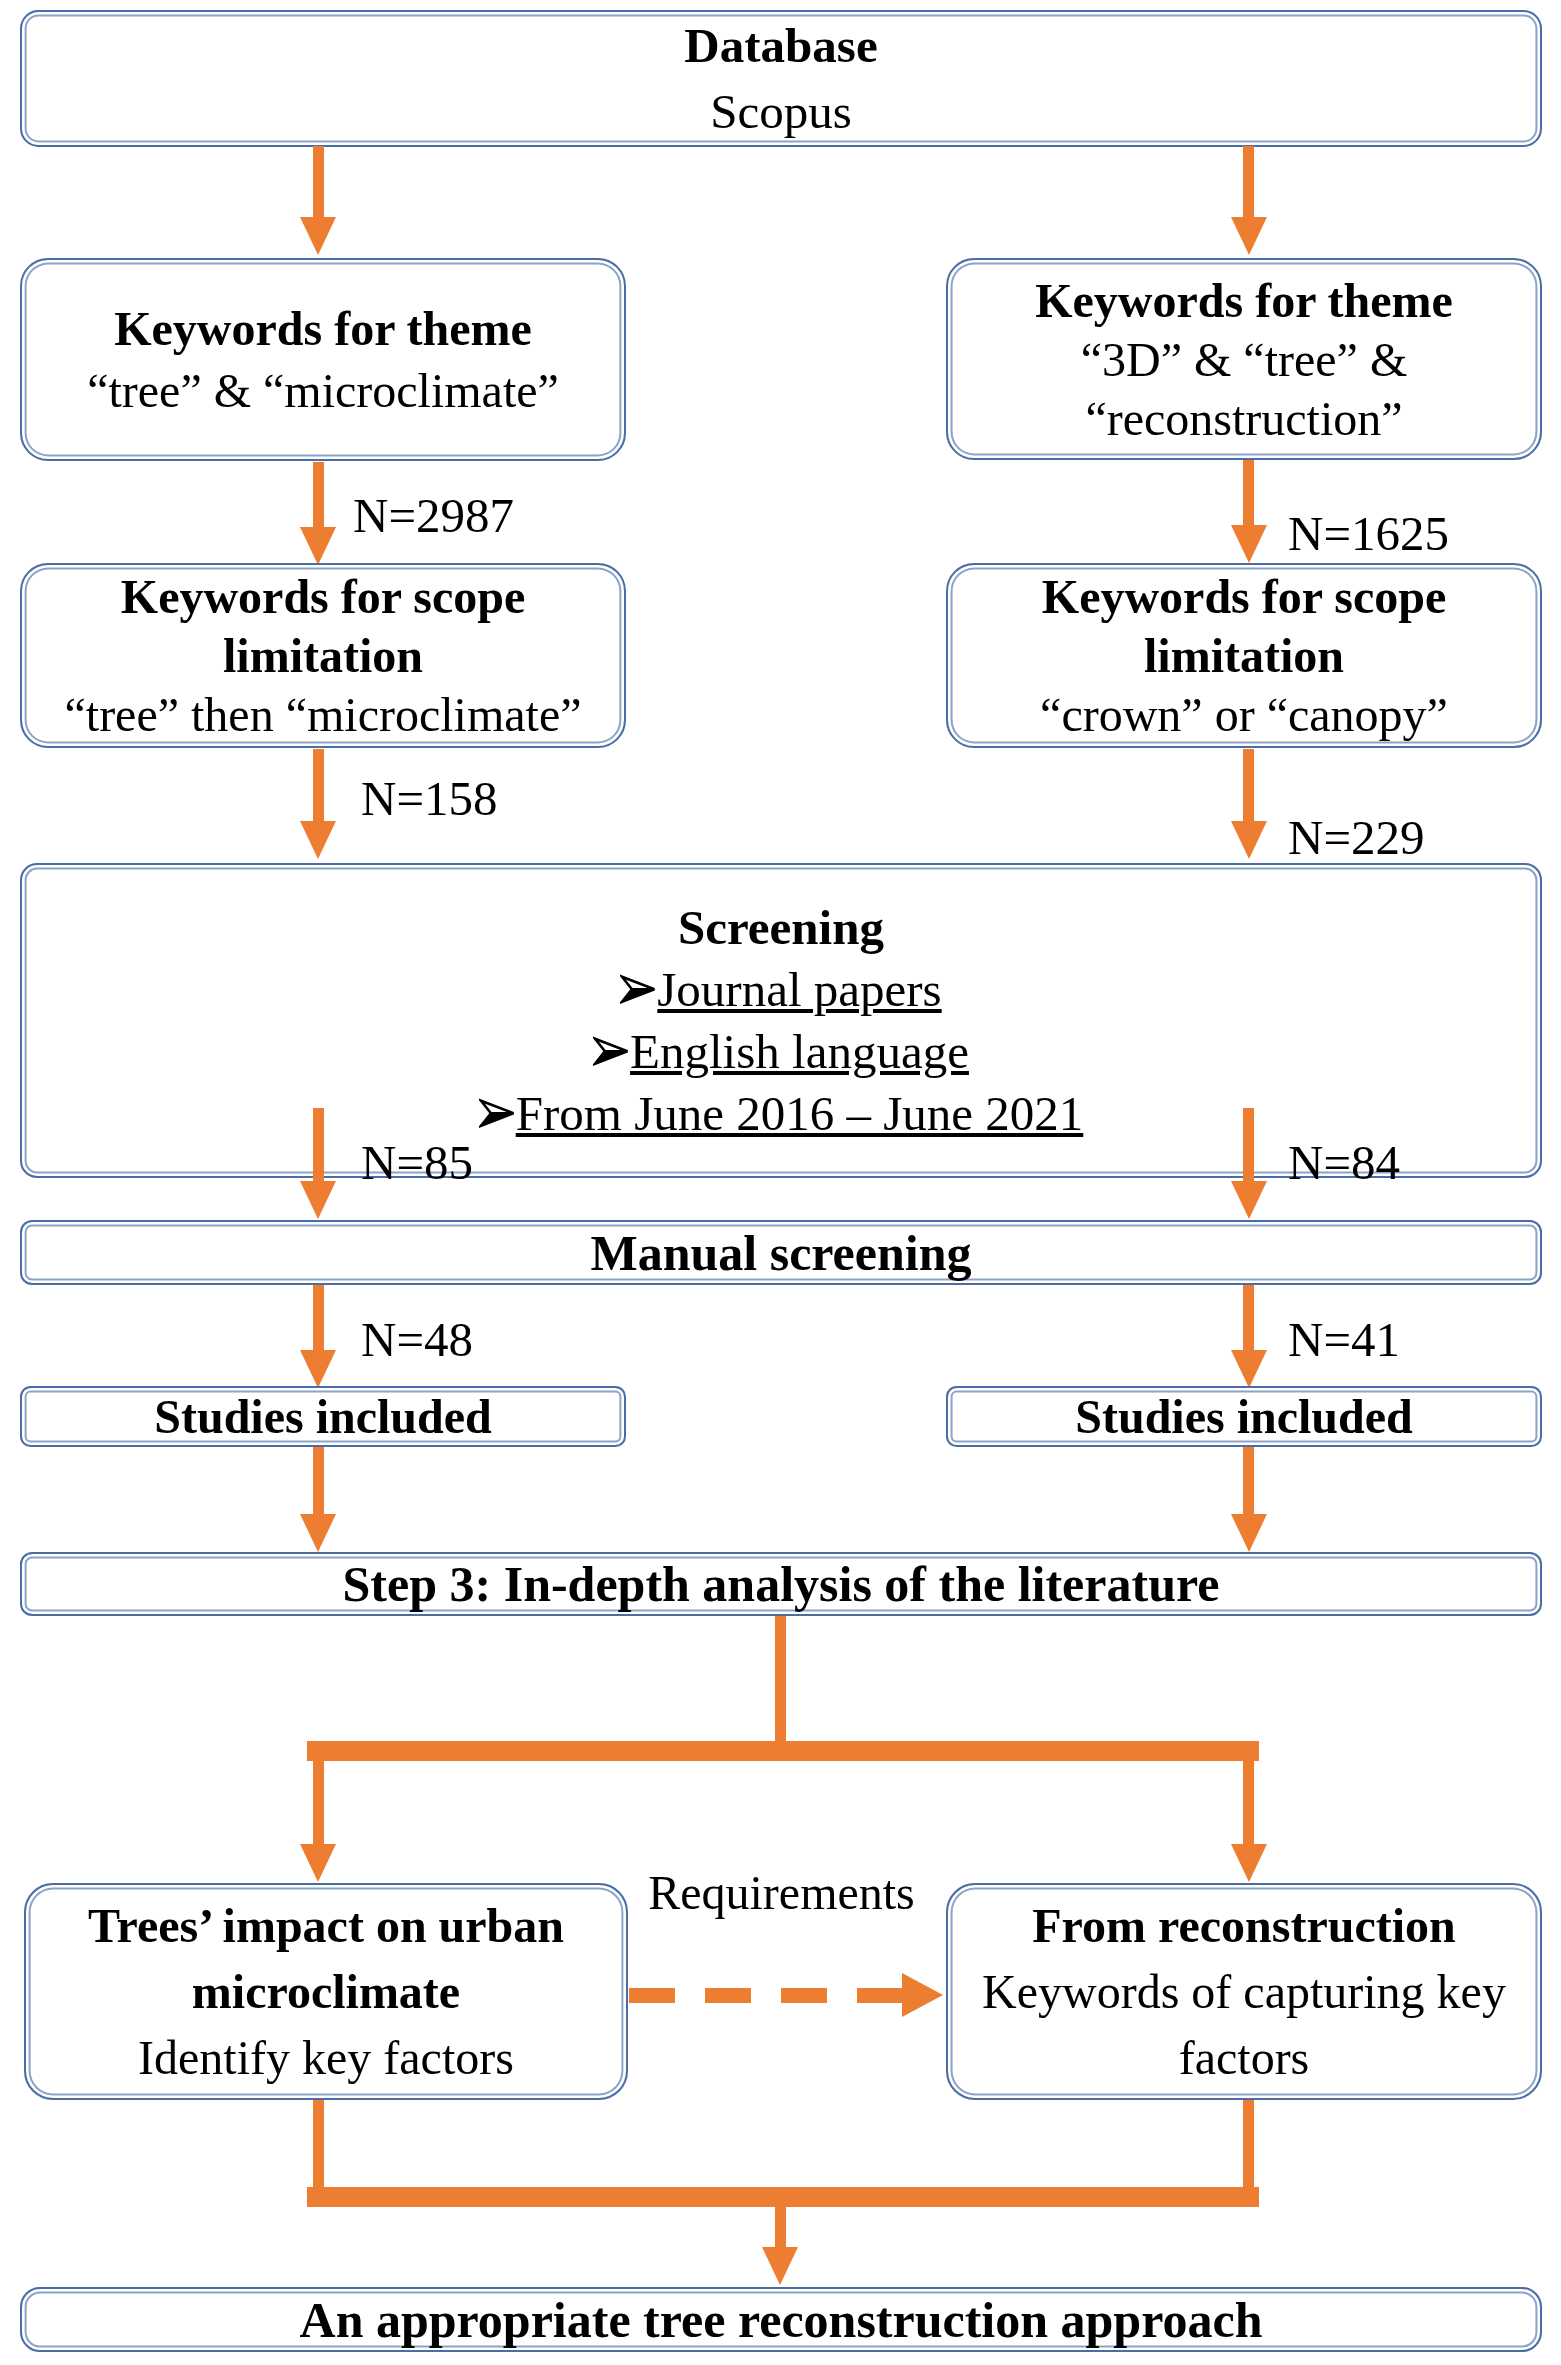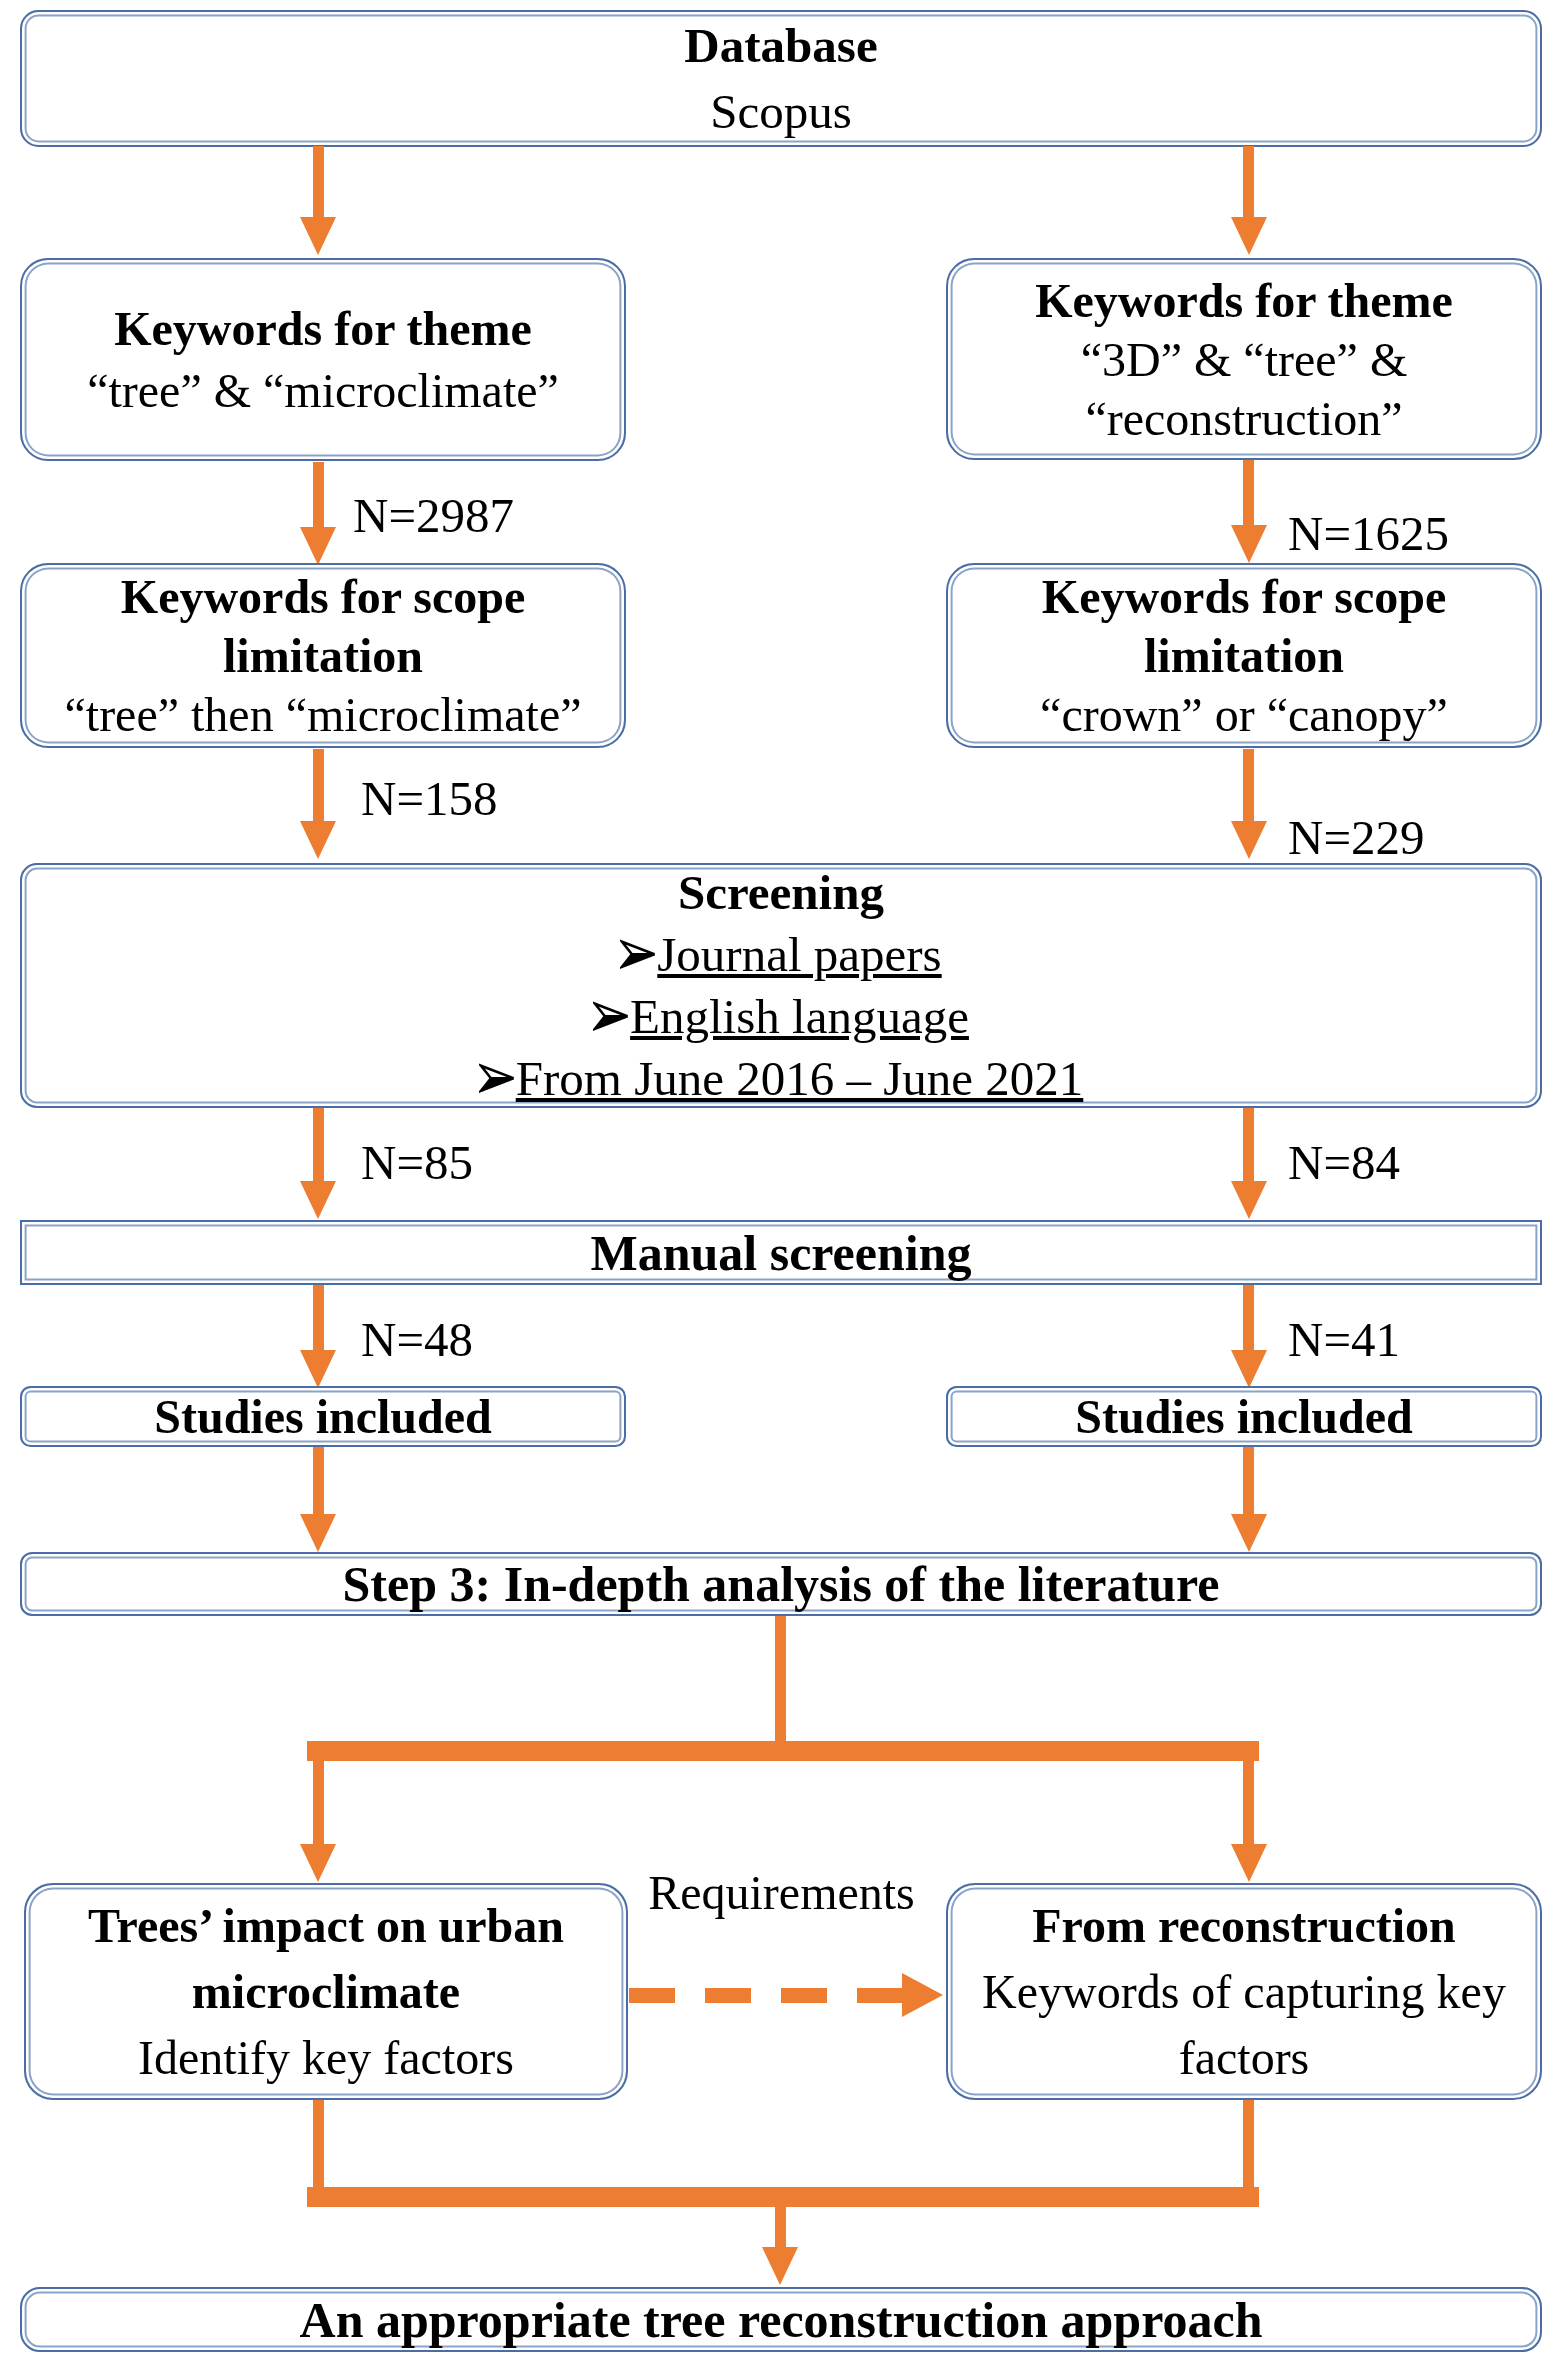--- a/index.html
+++ b/index.html
@@ -84,21 +84,21 @@
     <div class="shaft" style="left:313px;top:749px;width:10.6px;height:74px;"></div>
     <div class="head-down" style="left:300px;top:821px;"></div>
   </div>
   <div class="nlabel" style="left:361px;top:772px;">N=158</div>
   <div>
     <div class="shaft" style="left:1243px;top:749px;width:10.6px;height:74px;"></div>
     <div class="head-down" style="left:1231px;top:821px;"></div>
   </div>
   <div class="nlabel" style="left:1288px;top:777px;margin-top:34px;">N=229</div>
 
-  <div class="box" style="left:20px;top:863px;width:1522px;height:245px;border-radius:17px;font-size:49px;line-height:62px;">
+  <div class="box" style="left:20px;top:863px;width:1522px;height:315px;border-radius:17px;font-size:49px;line-height:62px;">
     <span class="bold">Screening</span>
     <div class="bullet-row">
       <span>
         <svg width="37" height="30.5" viewBox="0 0 28 23">
           <path d="M1.5 2 L26 11.5 L9 11.5 Z" fill="#ffffff" stroke="#000" stroke-width="2"></path>
           <path d="M1.5 21 L26 11.5 L9 11.5 Z" fill="#000" stroke="#000" stroke-width="2"></path>
         </svg>
       </span>
       <span>Journal papers</span>
     </div>
@@ -126,21 +126,21 @@
     <div class="shaft" style="left:313px;top:1108px;width:10.6px;height:75px;"></div>
     <div class="head-down" style="left:300px;top:1181px;"></div>
   </div>
   <div class="nlabel" style="left:361px;top:1136px;">N=85</div>
   <div>
     <div class="shaft" style="left:1243px;top:1108px;width:10.6px;height:75px;"></div>
     <div class="head-down" style="left:1231px;top:1181px;"></div>
   </div>
   <div class="nlabel" style="left:1288px;top:1136px;">N=84</div>
 
-  <div class="box" style="left:20px;top:1220px;width:1522px;height:65px;border-radius:0;font-size:50px;">
+  <div class="box" style="left:20px;top:1220px;width:1522px;height:65px;border-radius:12px;font-size:50px;">
     <span class="bold">Manual screening</span>
   </div>
 
   <div>
     <div class="shaft" style="left:313px;top:1285px;width:10.6px;height:66px;"></div>
     <div class="head-down" style="left:300px;top:1350px;"></div>
   </div>
   <div class="nlabel" style="left:361px;top:1313px;">N=48</div>
   <div>
     <div class="shaft" style="left:1243px;top:1285px;width:10.6px;height:66px;"></div>

